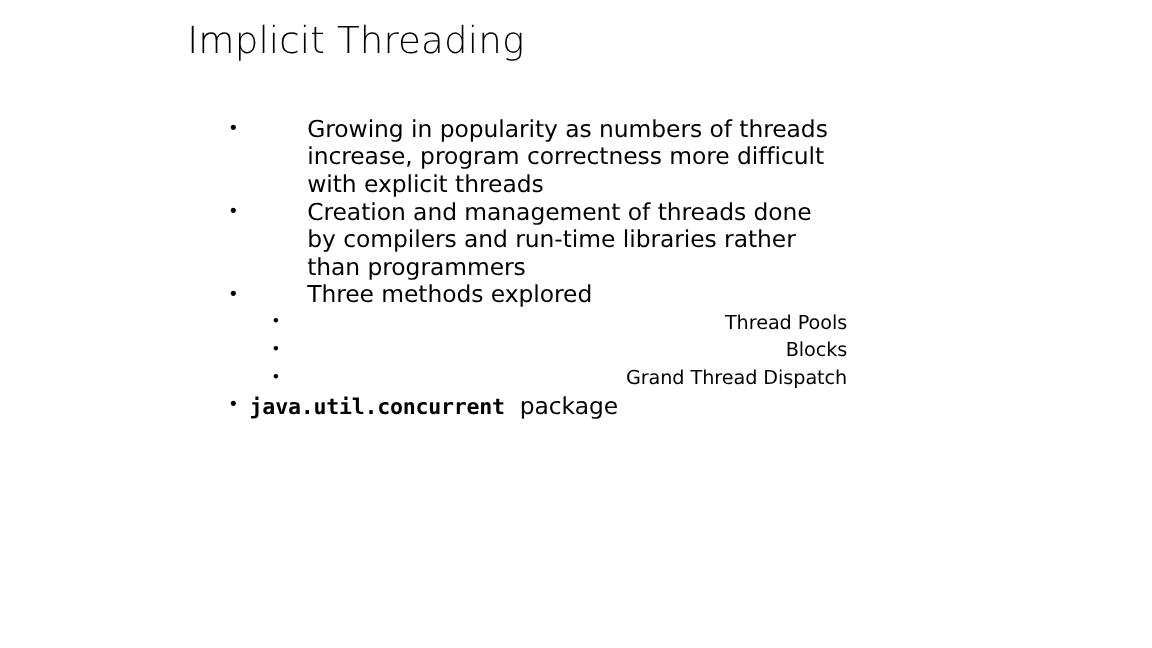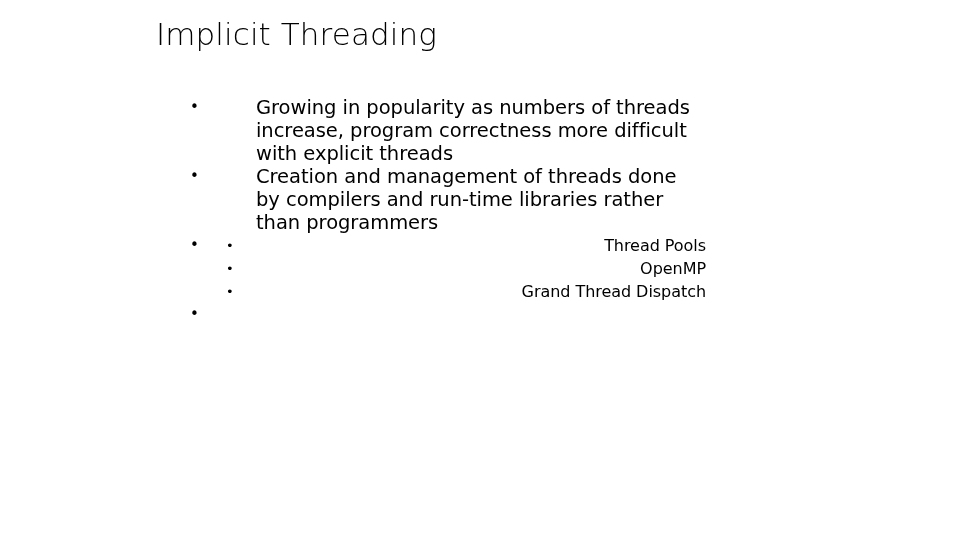--- a/index.html
+++ b/index.html
@@ -148,37 +148,41 @@
         <span class="text">Growing in popularity as numbers of threads increase, program correctness more difficult with explicit threads</span>
       </li>
 
       <li class="bullet1">
         <span class="marker">•</span>
         <span class="text">Creation and management of threads done by compilers and run-time libraries rather than programmers</span>
       </li>
 
       <li class="bullet1">
         <span class="marker">•</span>
+        <span class="text">Three methods explored</span>
 
         <ul class="level2">
           <li class="bullet2">
             <span class="marker">•</span>
             <span class="text">Thread Pools</span>
           </li>
           <li class="bullet2">
             <span class="marker">•</span>
-            <span class="text">OpenMP</span>
+            <span class="text">Blocks</span>
           </li>
           <li class="bullet2">
             <span class="marker">•</span>
             <span class="text">Grand Thread Dispatch</span>
           </li>
         </ul>
       </li>
 
       <li class="bullet1">
         <span class="marker">•</span>
+        <span class="code-line">
+          <span class="code-run">java.util.concurrent</span><span class="plain-run">&nbsp;&nbsp;</span><span class="plain-run">package</span>
+        </span>
       </li>
 
     </ul>
   </div>
 
 </div>
 
 </body></html>

